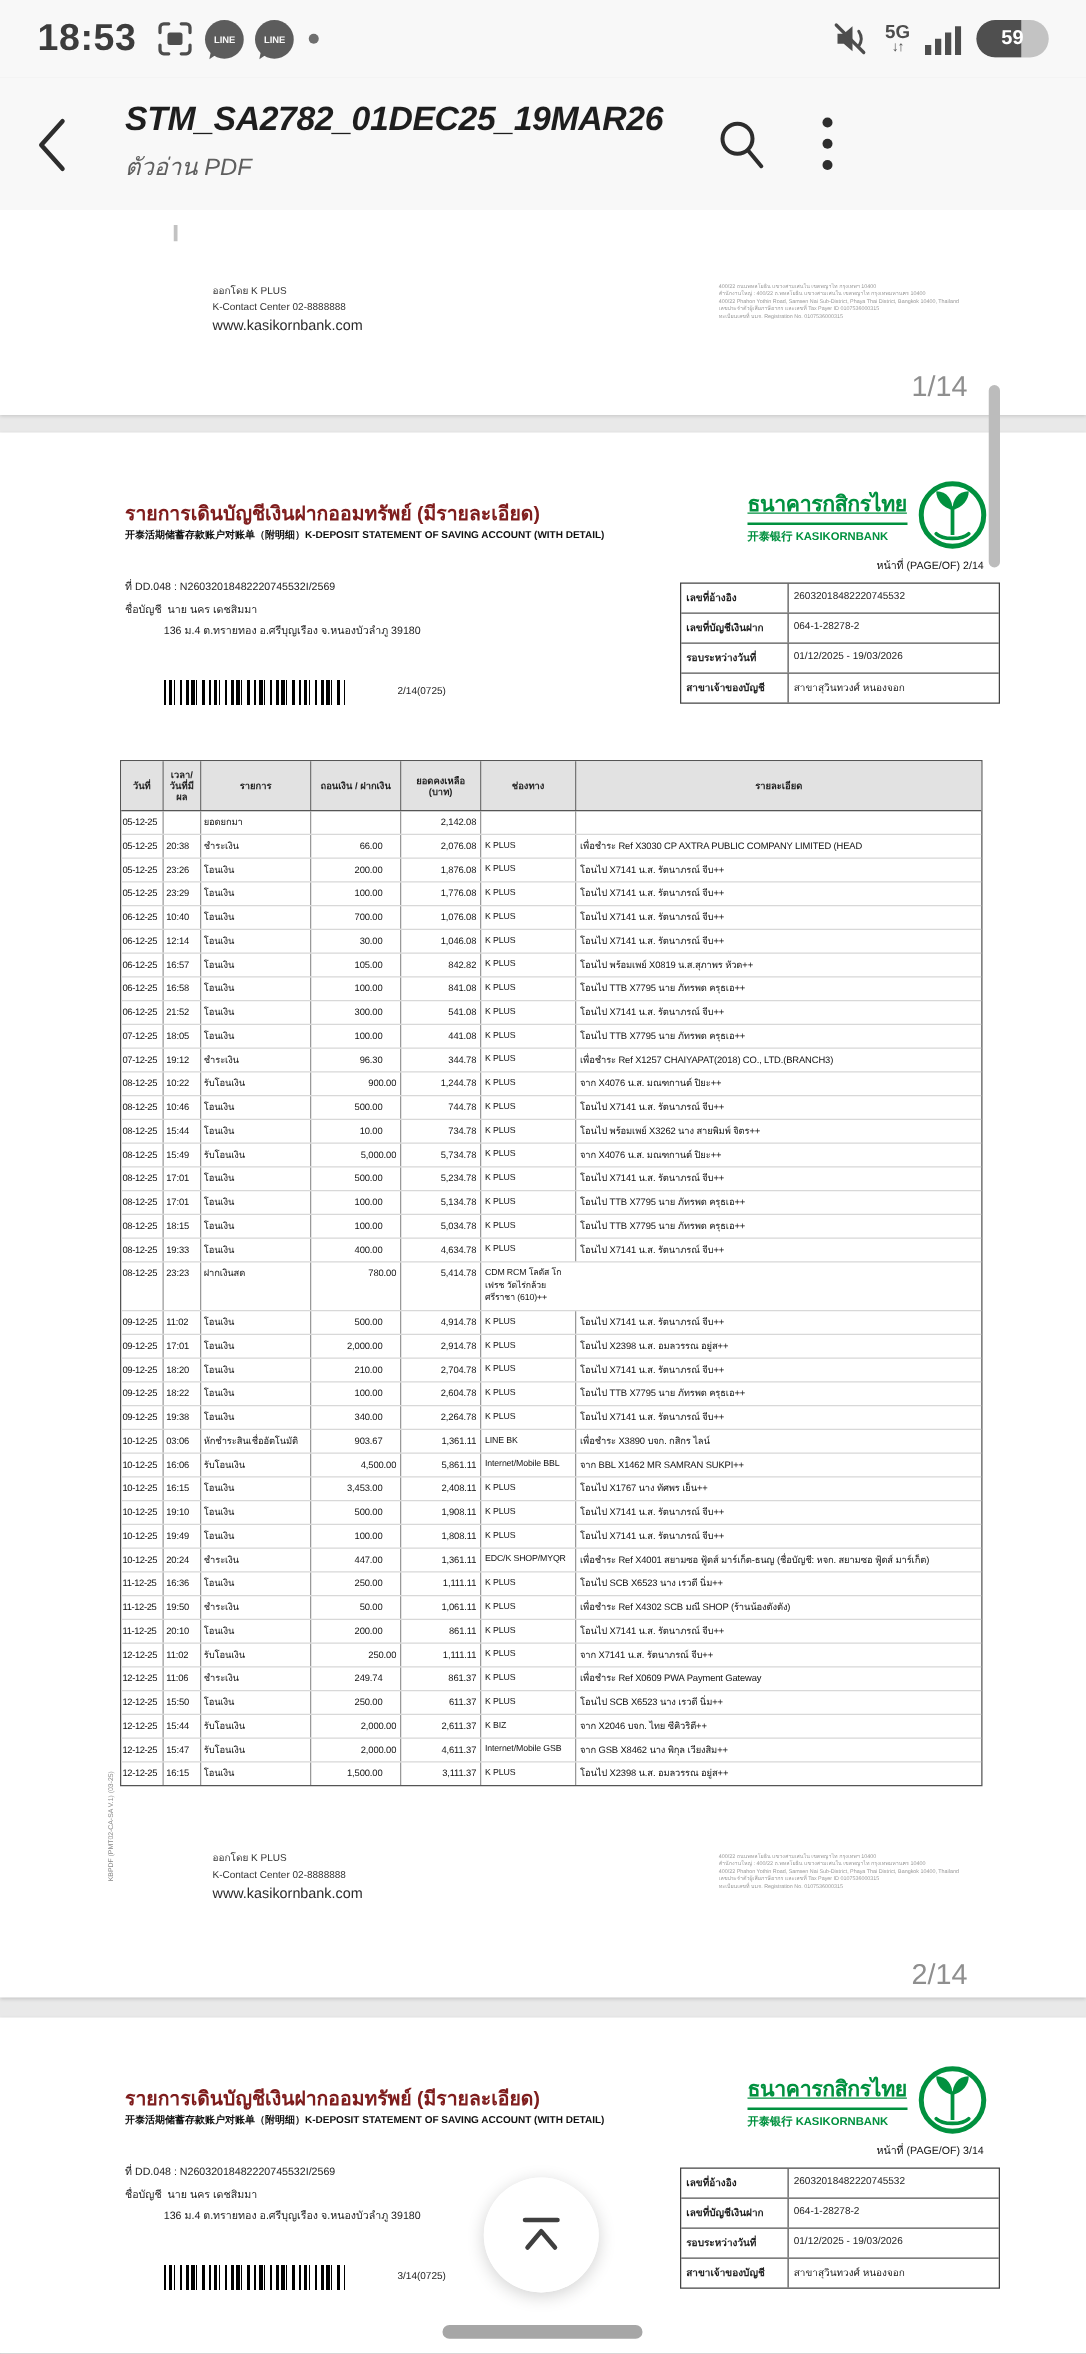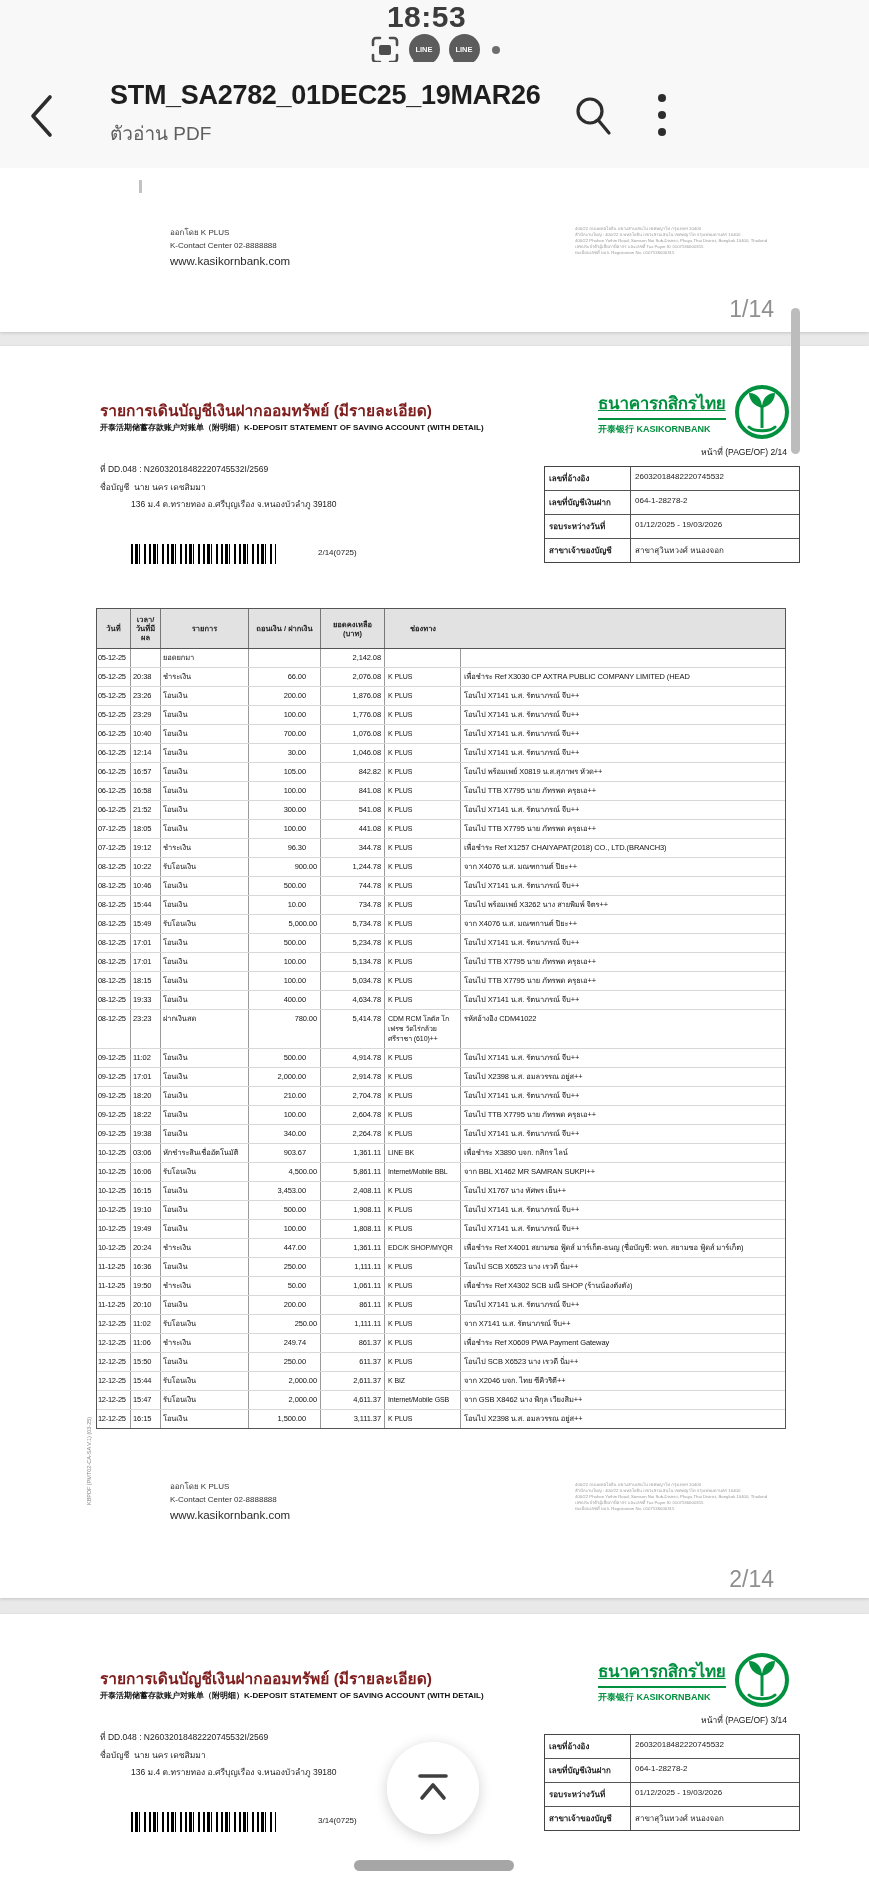--- a/index.html
+++ b/index.html
@@ -1,39 +1,39 @@
 <!DOCTYPE html>
 <html><head>
 <meta charset="utf-8">
 <style>
   html,body{margin:0;padding:0;background:#444;}
   .screen{position:relative;width:869px;height:1883px;margin:0 auto;overflow:hidden;
     background:#e9e9e9;font-family:"Liberation Sans","DejaVu Sans",sans-serif;color:#222;}
   
   .statusbar{position:absolute;top:0;left:0;width:869px;height:62px;background:#f8f8f8;
-    display:flex;align-items:center;padding:0 40px;box-sizing:border-box;z-index:30;flex-direction:column;}
+    display:flex;align-items:center;padding:0 30px;box-sizing:border-box;z-index:30;}
   .sb-time{font-size:30px;font-weight:700;color:#3c3c3c;letter-spacing:.5px;margin-right:16px;}
   .sb-left{display:flex;align-items:center;gap:9px;}
   .line-badge{position:relative;width:31px;height:31px;border-radius:50%;background:#5c5c5c;
     display:flex;align-items:center;justify-content:center;color:#f8f8f8;font-size:7.5px;font-weight:700;}
   .line-badge:after{content:"";position:absolute;left:4px;bottom:-1px;width:0;height:0;
     border-left:6px solid #5c5c5c;border-bottom:6px solid transparent;transform:rotate(12deg);}
   .sb-dot{width:8px;height:8px;border-radius:50%;background:#6e6e6e;margin-left:3px;}
   .sb-right{margin-left:auto;display:flex;align-items:center;gap:12px;}
   .net5g{display:flex;flex-direction:column;align-items:center;line-height:1;color:#4d4d4d;}
   .net5g .g{font-size:15px;font-weight:700;}
   .net5g .ar{font-size:11px;letter-spacing:-1px;margin-top:0px;}
   .battery{position:relative;width:58px;height:30px;border-radius:15px;background:#c3c3c3;overflow:hidden;}
   .battery .fill{position:absolute;left:0;top:0;bottom:0;width:62%;background:#4f4f4f;border-radius:15px 0 0 15px;}
   .battery .pct{position:absolute;inset:0;display:flex;align-items:center;justify-content:center;
     color:#fff;font-size:16px;font-weight:700;}
   
   .appbar{position:absolute;top:62px;left:0;width:869px;height:106px;background:#f8f8f8;z-index:30;}
   .back-btn{position:absolute;left:22px;top:28px;width:44px;height:52px;cursor:pointer;}
-  .titles{position:absolute;left:110px;top:18px;}
+  .titles{position:absolute;left:100px;top:18px;font-style:italic;}
   .doc-title{font-size:27px;font-weight:700;color:#1e1e1e;letter-spacing:-.3px;white-space:nowrap;}
   .doc-subtitle{font-size:19px;color:#5f5f5f;margin-top:7px;}
   .search-btn{position:absolute;left:570px;top:28px;width:46px;height:50px;cursor:pointer;}
   .menu-btn{position:absolute;left:642px;top:26px;width:40px;height:54px;cursor:pointer;display:flex;align-items:center;justify-content:center;}
   
   .viewer{position:absolute;top:168px;left:0;width:802px;height:1715px;}
   .page{position:absolute;left:0;width:869px;background:#fff;box-shadow:0 1px 3px rgba(0,0,0,.16);}
   .page1{top:0;height:164px;}
   .page2{top:178px;height:1252px;}
   .page3{top:1446px;height:280px;}
@@ -231,20 +231,21 @@
       <div class="ttable">
         <div class="thead" id="txn-head">
             <div class="hcell">วันที่</div>
             <div class="hcell">เวลา/
 วันที่มีผล</div>
             <div class="hcell">รายการ</div>
             <div class="hcell">ถอนเงิน / ฝากเงิน</div>
             <div class="hcell">ยอดคงเหลือ
 (บาท)</div>
             <div class="hcell">ช่องทาง</div>
+            <div class="hcell">รายละเอียด</div>
           </div>
         <div id="txn-rows">
             <div class="trow">
               <div class="tcell c-date">05-12-25</div>
               <div class="tcell c-time"></div>
               <div class="tcell c-desc">ยอดยกมา</div>
               <div class="tcell c-amt "></div>
               <div class="tcell c-bal">2,142.08</div>
               <div class="tcell c-ch"></div>
               <div class="tcell c-det"></div>
@@ -411,21 +412,20 @@
               <div class="tcell c-ch">K PLUS</div>
               <div class="tcell c-det">โอนไป X7141 น.ส. รัตนาภรณ์ จีบ++</div>
             </div>
             <div class="trow">
               <div class="tcell c-date">08-12-25</div>
               <div class="tcell c-time">23:23</div>
               <div class="tcell c-desc">ฝากเงินสด</div>
               <div class="tcell c-amt d">780.00</div>
               <div class="tcell c-bal">5,414.78</div>
               <div class="tcell c-ch">CDM RCM โลตัส โกเฟรช วัดไร่กล้วย ศรีราชา (610)++</div>
-              <div class="tcell c-det">รหัสอ้างอิง CDM41022</div>
             </div>
             <div class="trow">
               <div class="tcell c-date">09-12-25</div>
               <div class="tcell c-time">11:02</div>
               <div class="tcell c-desc">โอนเงิน</div>
               <div class="tcell c-amt w">500.00</div>
               <div class="tcell c-bal">4,914.78</div>
               <div class="tcell c-ch">K PLUS</div>
               <div class="tcell c-det">โอนไป X7141 น.ส. รัตนาภรณ์ จีบ++</div>
             </div>

